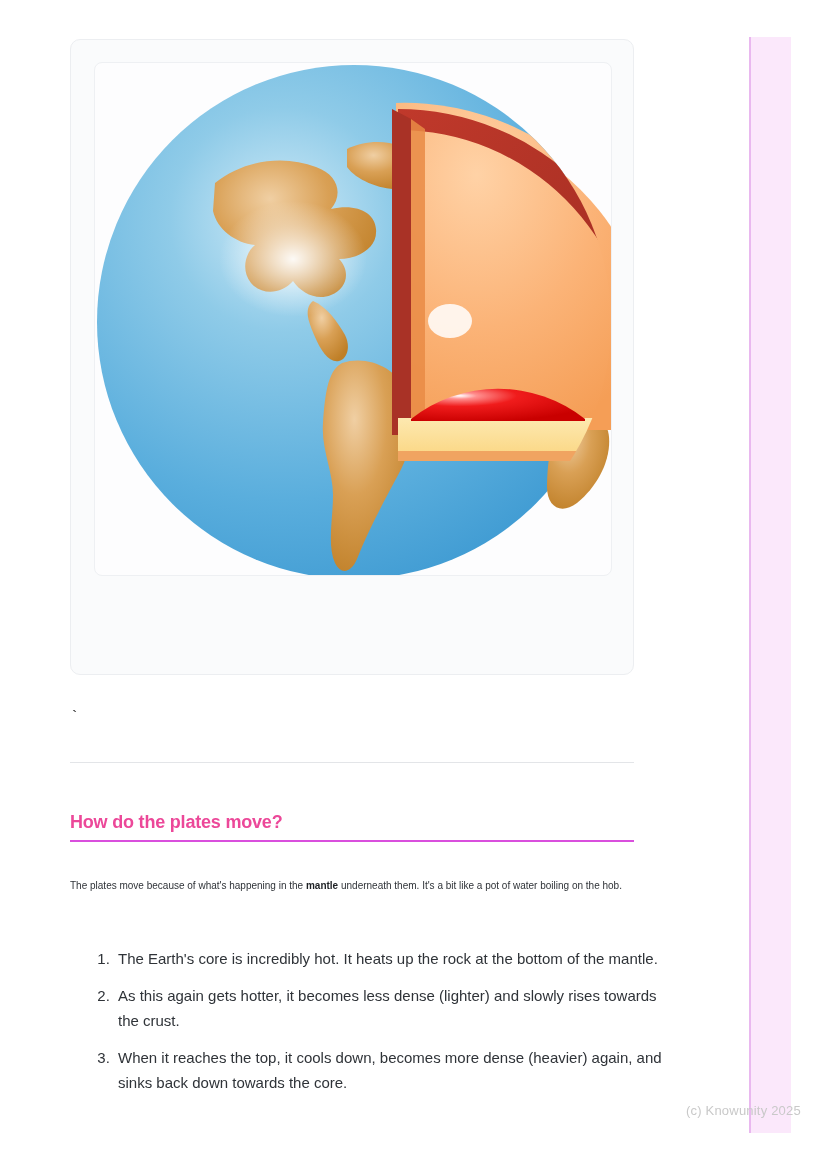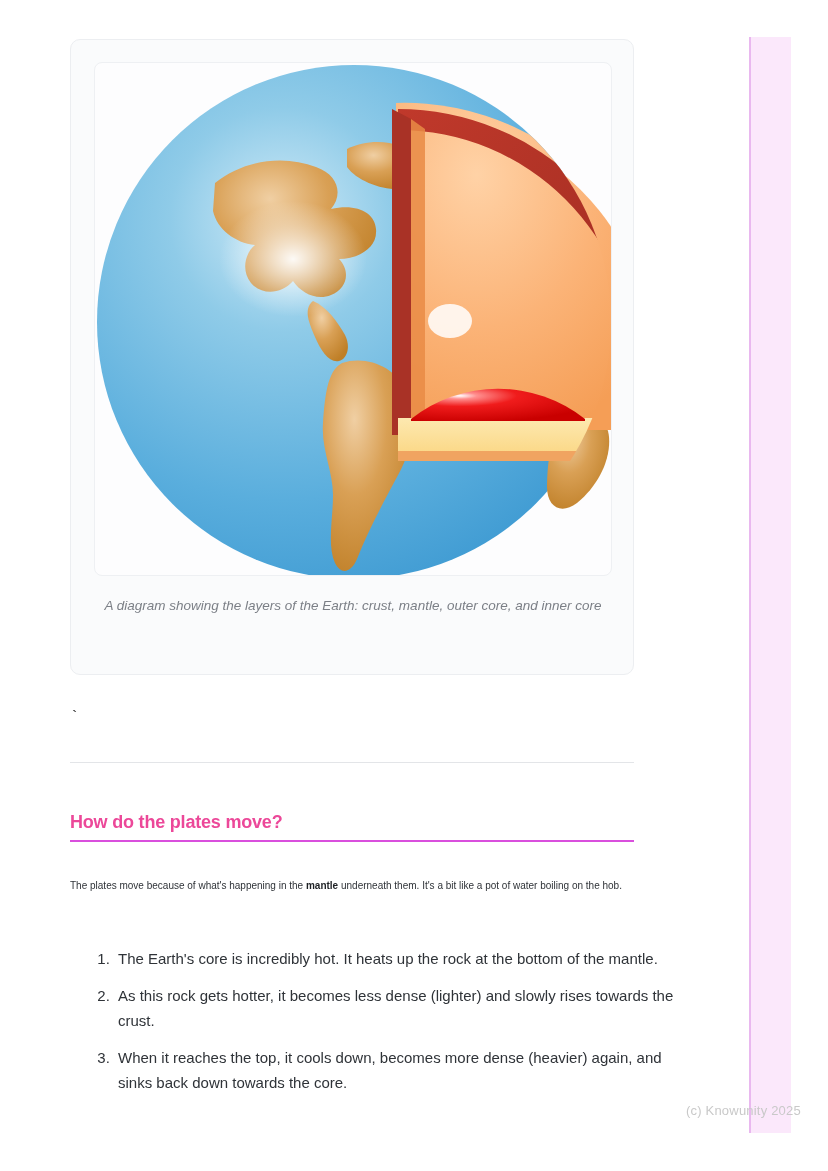--- a/index.html
+++ b/index.html
@@ -259,31 +259,30 @@
           <path d="M316 358 L316 356 A140 140 0 0 1 490 356 L490 358 Z" fill="url(#coreGrad)"></path>
           <ellipse cx="355" cy="258" rx="22" ry="17" fill="#ffffff" opacity="0.85"></ellipse>
 
           <path d="M540 304 A237 237 0 0 1 520 360 L561 372 A258 258 0 0 0 561 304 Z" fill="#e07f3e" opacity="0.55"></path>
         </g>
 
         <circle cx="259" cy="259" r="257" fill="none" stroke="#ffffff" stroke-width="0"></circle>
       </svg>
     </div>
   </div>
-  <div class="figure-caption">A diagram showing the layers of the Earth: crust, mantle, outer core, and inner core</div>
 </div>
 
 <div class="stray-tick">`</div>
 
 <div class="divider"></div>
 
 <h2 class="section-heading">How do the plates move?</h2>
 <div class="heading-rule"></div>
 
 <p class="para">
   <span>The plates move because of what's happening in the </span><b>mantle</b><span> underneath them. It's a bit like a pot of water boiling on the hob.</span>
 </p>
 
 <ol class="steps">
   <li>The Earth's core is incredibly hot. It heats up the rock at the bottom of the mantle.</li>
-  <li>As this rock gets hotter, it becomes less dense (lighter) and slowly rises towards the crust.</li>
+  <li>As this again gets hotter, it becomes less dense (lighter) and slowly rises towards the crust.</li>
   <li>When it reaches the top, it cools down, becomes more dense (heavier) again, and sinks back down towards the core.</li>
 </ol>
 
 </body></html>

